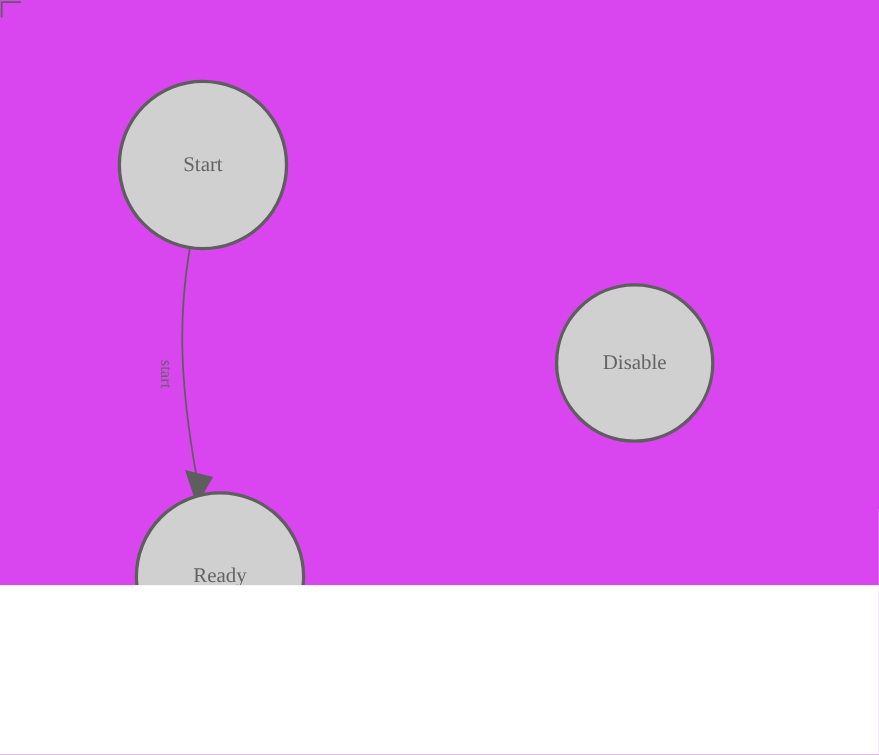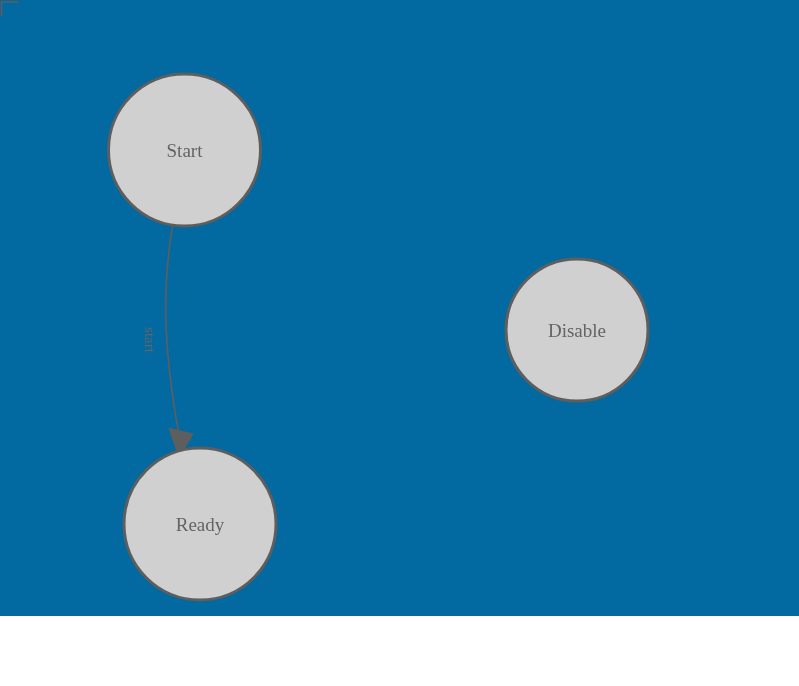--- a/index.html
+++ b/index.html
@@ -7,22 +7,22 @@
     margin: 0;
     padding: 0;
     background: #ffffff;
   }
   body {
     font-family: "Liberation Serif", "DejaVu Serif", serif;
   }
   #canvas {
     position: relative;
     width: 799px;
-    height: 616px;
-    background: #0369a1;
+    height: 532px;
+    background: #d946ef;
     overflow: hidden;
   }
   #graph-svg {
     position: absolute;
     top: 0;
     left: 0;
     width: 799px;
     height: 686px;
     display: block;
   }

